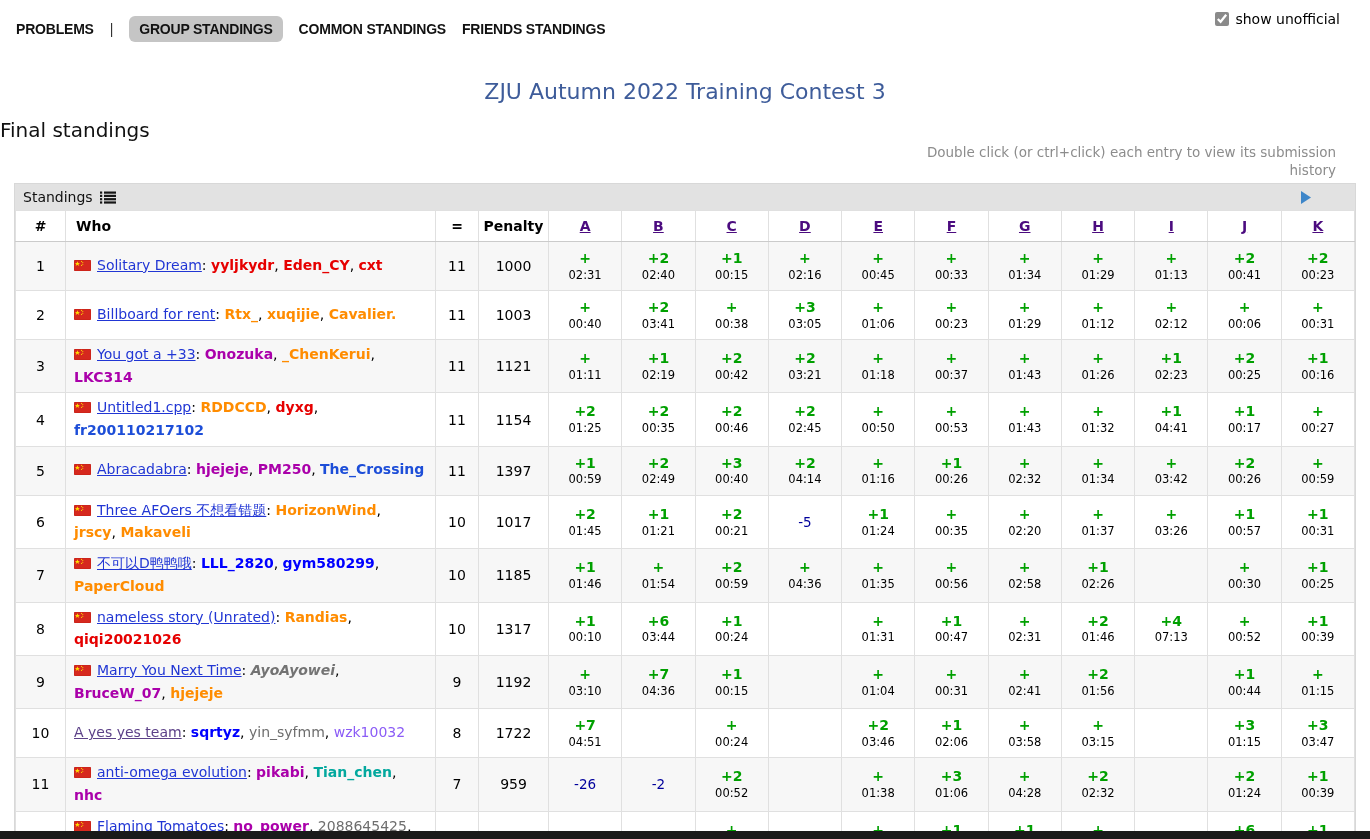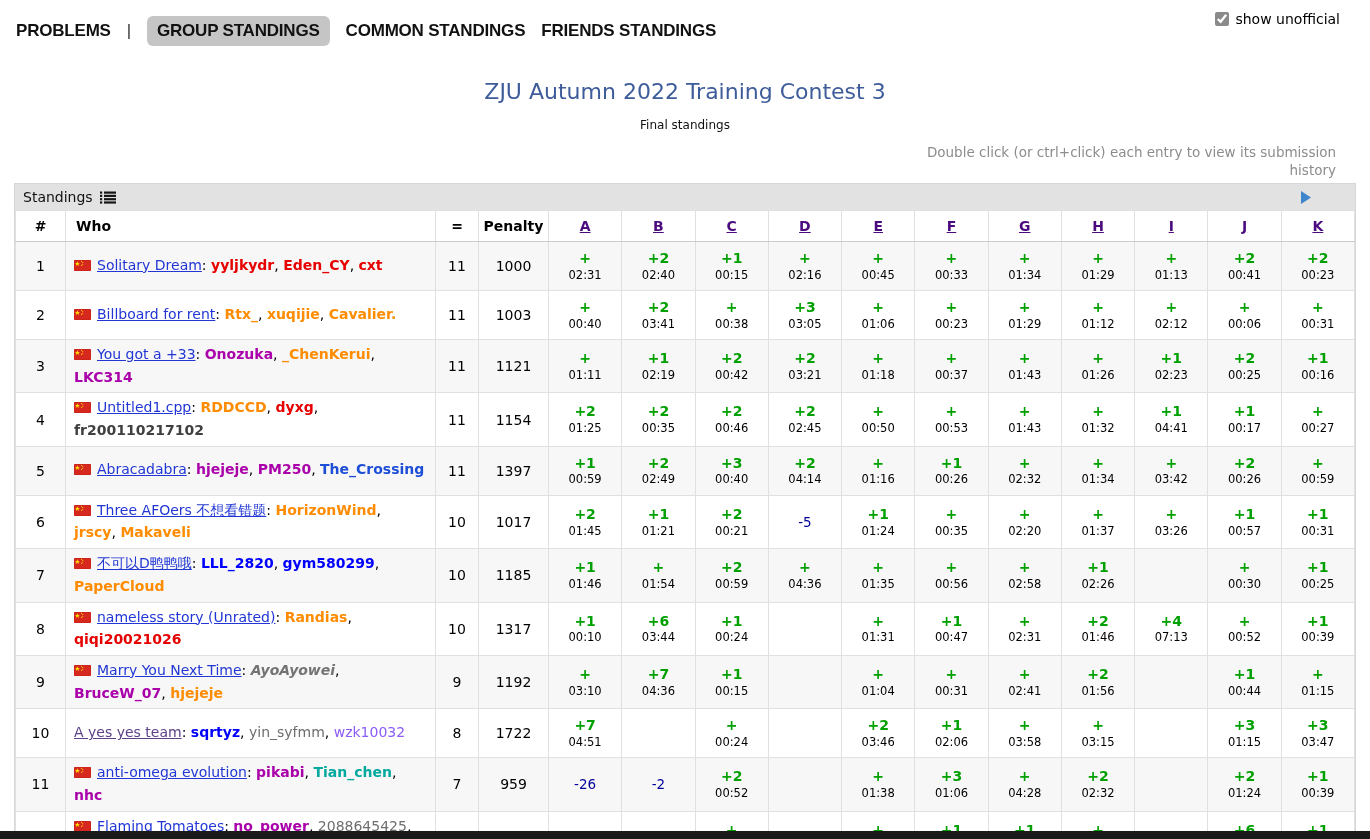--- a/index.html
+++ b/index.html
@@ -1,31 +1,31 @@
 <!DOCTYPE html>
 <html><head>
 <meta charset="utf-8">
 <style>
   html,body{margin:0;padding:0;background:#fff;}
   body{width:1370px;height:839px;position:relative;overflow:hidden;
        font-family:"DejaVu Sans","Liberation Sans",sans-serif;color:#000;}
 
   
   .nav{position:absolute;top:16px;left:16px;display:flex;align-items:center;gap:16px;
-       font-family:"Liberation Sans",sans-serif;font-weight:700;font-size:17px;letter-spacing:-0.2px;}
+       font-family:"Liberation Sans",sans-serif;font-weight:700;font-size:14px;letter-spacing:-0.2px;}
   .tab{color:#111;text-decoration:none;cursor:pointer;white-space:nowrap;}
   .tab.active{background:#c5c5c5;border-radius:6px;padding:5px 10px;}
   .navdiv{color:#333;font-weight:400;}
 
   .unofficial{position:absolute;top:11px;right:30px;display:flex;align-items:center;gap:6px;font-size:14px;}
   .unofficial input{width:14px;height:14px;accent-color:#8a8a8a;margin:0;}
 
   .title{position:absolute;top:79px;left:0;width:100%;text-align:center;
          font-size:22px;color:#3e5c9a;}
-  .subtitle{position:absolute;top:118px;left:0;width:100%;text-align:center;font-size:12px;color:#111;}
+  .subtitle{position:absolute;top:118px;left:0;width:100%;text-align:left;font-size:20px;color:#111;}
   .hint{position:absolute;top:144px;right:34px;width:440px;text-align:right;
         font-size:13.5px;line-height:1.32;color:#8c8c8c;}
 
   
   .standings{position:absolute;top:183px;left:14px;right:14px;border:1px solid #d8d8d8;border-bottom:none;}
   .caption{height:26px;background:#e2e2e2;display:flex;align-items:center;padding:0 8px;font-size:14px;color:#111;}
   .caption .licon{margin-left:7px;cursor:pointer;display:inline-flex;}
   .caption .playicon{margin-left:auto;margin-right:36px;cursor:pointer;display:inline-flex;}
 
   table{width:100%;border-collapse:collapse;table-layout:fixed;background:#fff;}
@@ -318,21 +318,21 @@
     <td class="who">
       <span class="flag" style="display: inline-block;">
         <svg width="17" height="11" viewBox="0 0 17 11">
           <rect width="17" height="11" rx="1.2" fill="#d6281e" stroke="#b01a11" stroke-width="0.5"></rect>
           <path d="M3.4 1.2 L4.1 3.0 L6.0 3.0 L4.5 4.1 L5.1 5.9 L3.4 4.8 L1.7 5.9 L2.3 4.1 L0.8 3.0 L2.7 3.0 Z" fill="#ffde00"></path>
           <circle cx="7.6" cy="1.4" r="0.55" fill="#ffde00"></circle>
           <circle cx="8.8" cy="2.6" r="0.55" fill="#ffde00"></circle>
           <circle cx="8.8" cy="4.3" r="0.55" fill="#ffde00"></circle>
           <circle cx="7.6" cy="5.4" r="0.55" fill="#ffde00"></circle>
         </svg>
-      </span><a class="team">Untitled1.cpp</a><span>: <span style="color: rgb(255, 140, 0); font-weight: bold;">RDDCCD</span>, <span style="color: rgb(230, 0, 0); font-weight: bold;">dyxg</span>, <span style="color: #404040; font-weight: bold;">fr200110217102</span></span>
+      </span><a class="team">Untitled1.cpp</a><span>: <span style="color: rgb(255, 140, 0); font-weight: bold;">RDDCCD</span>, <span style="color: rgb(230, 0, 0); font-weight: bold;">dyxg</span>, <span style="color: #1d4ed8; font-weight: bold;">fr200110217102</span></span>
     </td>
     <td class="solved">11</td>
     <td class="pen">1154</td>
   <td class="pcell">
             <div class="ok">+2</div>
             <div class="time">01:25</div>
           </td>
           <td class="pcell">
             <div class="ok">+2</div>
             <div class="time">00:35</div>

